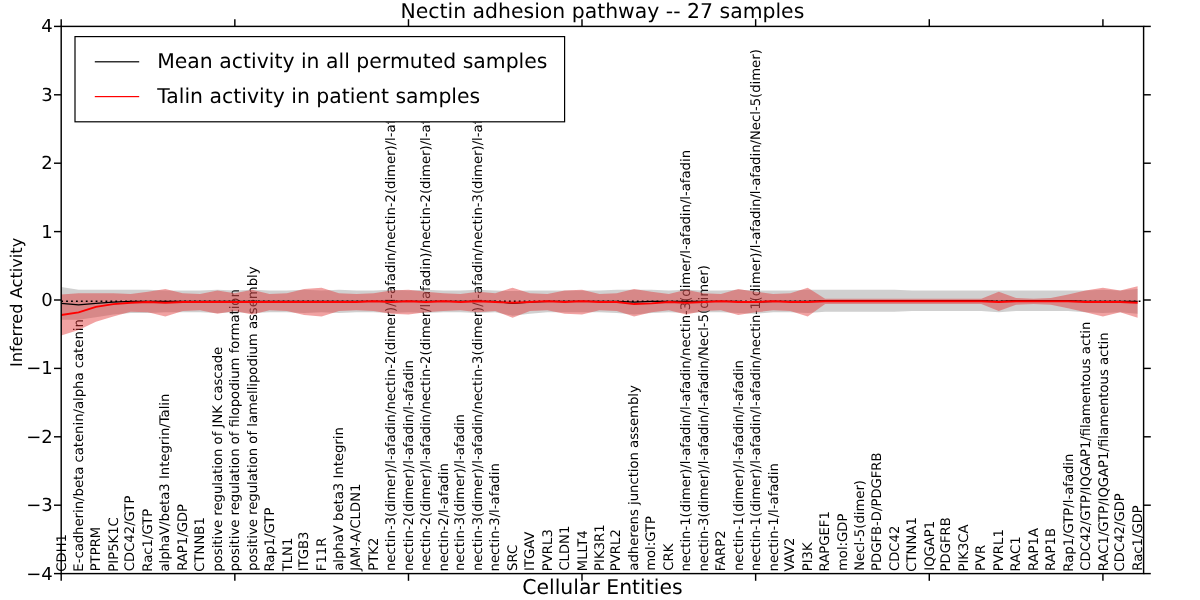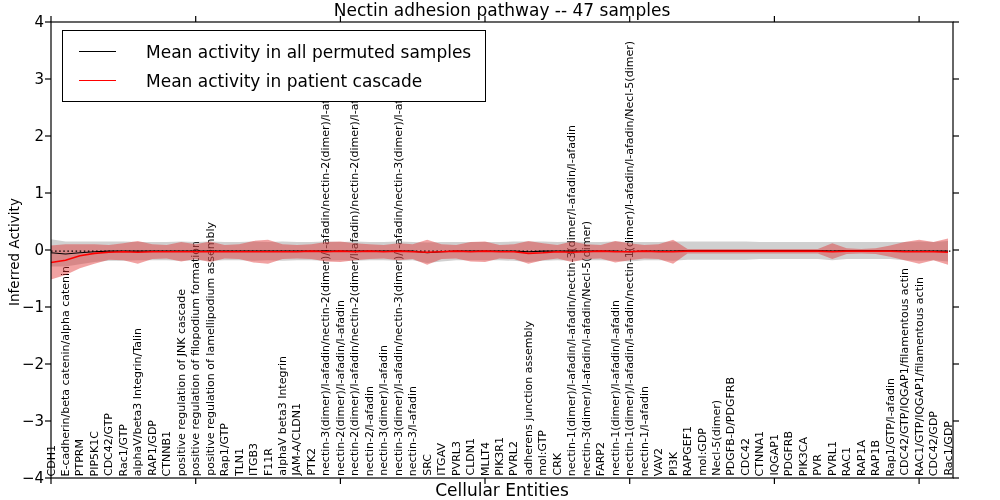--- a/index.html
+++ b/index.html
@@ -29,21 +29,21 @@
   #y-axis-label{
     position:absolute;left:-54px;top:242px;width:140px;height:20px;
     text-align:center;font-size:13.5px;transform:rotate(-90deg);z-index:2;
   }
   #legend{
     position:absolute;left:62px;top:30px;z-index:4;background:#ffffff;
     border:1px solid #000;padding:6px 14px 6px 0;
   }
   .legend-row{display:flex;align-items:center;height:29px;}
   .legend-swatch{width:37px;height:0;border-top:1.7px solid #000;margin-left:16px;flex:none;}
-  .legend-label{margin-left:30px;font-size:17px;white-space:nowrap;}
+  .legend-label{margin-left:15px;font-size:17px;white-space:nowrap;}
 </style>
 </head>
 <body>
 
 <div id="figure">
   <div id="xcats">
       <div class="xcat" style="left: 45.5px;">CDH1</div>
       <div class="xcat" style="left: 59.9677px;">E-cadherin/beta catenin/alpha catenin</div>
       <div class="xcat" style="left: 74.4355px;">PTPRM</div>
       <div class="xcat" style="left: 88.9032px;">PIP5K1C</div>
@@ -151,26 +151,26 @@
       <div class="ytick" style="top: 468px;">−4</div>
       <div class="ytick" style="top: 411px;">−3</div>
       <div class="ytick" style="top: 354px;">−2</div>
       <div class="ytick" style="top: 297px;">−1</div>
       <div class="ytick" style="top: 240px;">0</div>
       <div class="ytick" style="top: 183px;">1</div>
       <div class="ytick" style="top: 126px;">2</div>
       <div class="ytick" style="top: 69px;">3</div>
       <div class="ytick" style="top: 12px;">4</div>
     </div>
-  <div id="chart-title">Nectin adhesion pathway -- 47 samples</div>
+  <div id="chart-title">Nectin adhesion pathway -- 27 samples</div>
   <div id="y-axis-label">Inferred Activity</div>
   <div id="x-axis-label">Cellular Entities</div>
   <div id="legend">
       <div class="legend-row">
         <div class="legend-swatch" style="border-top-color: rgb(0, 0, 0);"></div>
         <div class="legend-label">Mean activity in all permuted samples</div>
       </div>
       <div class="legend-row">
         <div class="legend-swatch" style="border-top-color: rgb(255, 0, 0);"></div>
-        <div class="legend-label">Mean activity in patient cascade</div>
+        <div class="legend-label">Talin activity in patient samples</div>
       </div>
     </div>
 </div>
 
 </body></html>

